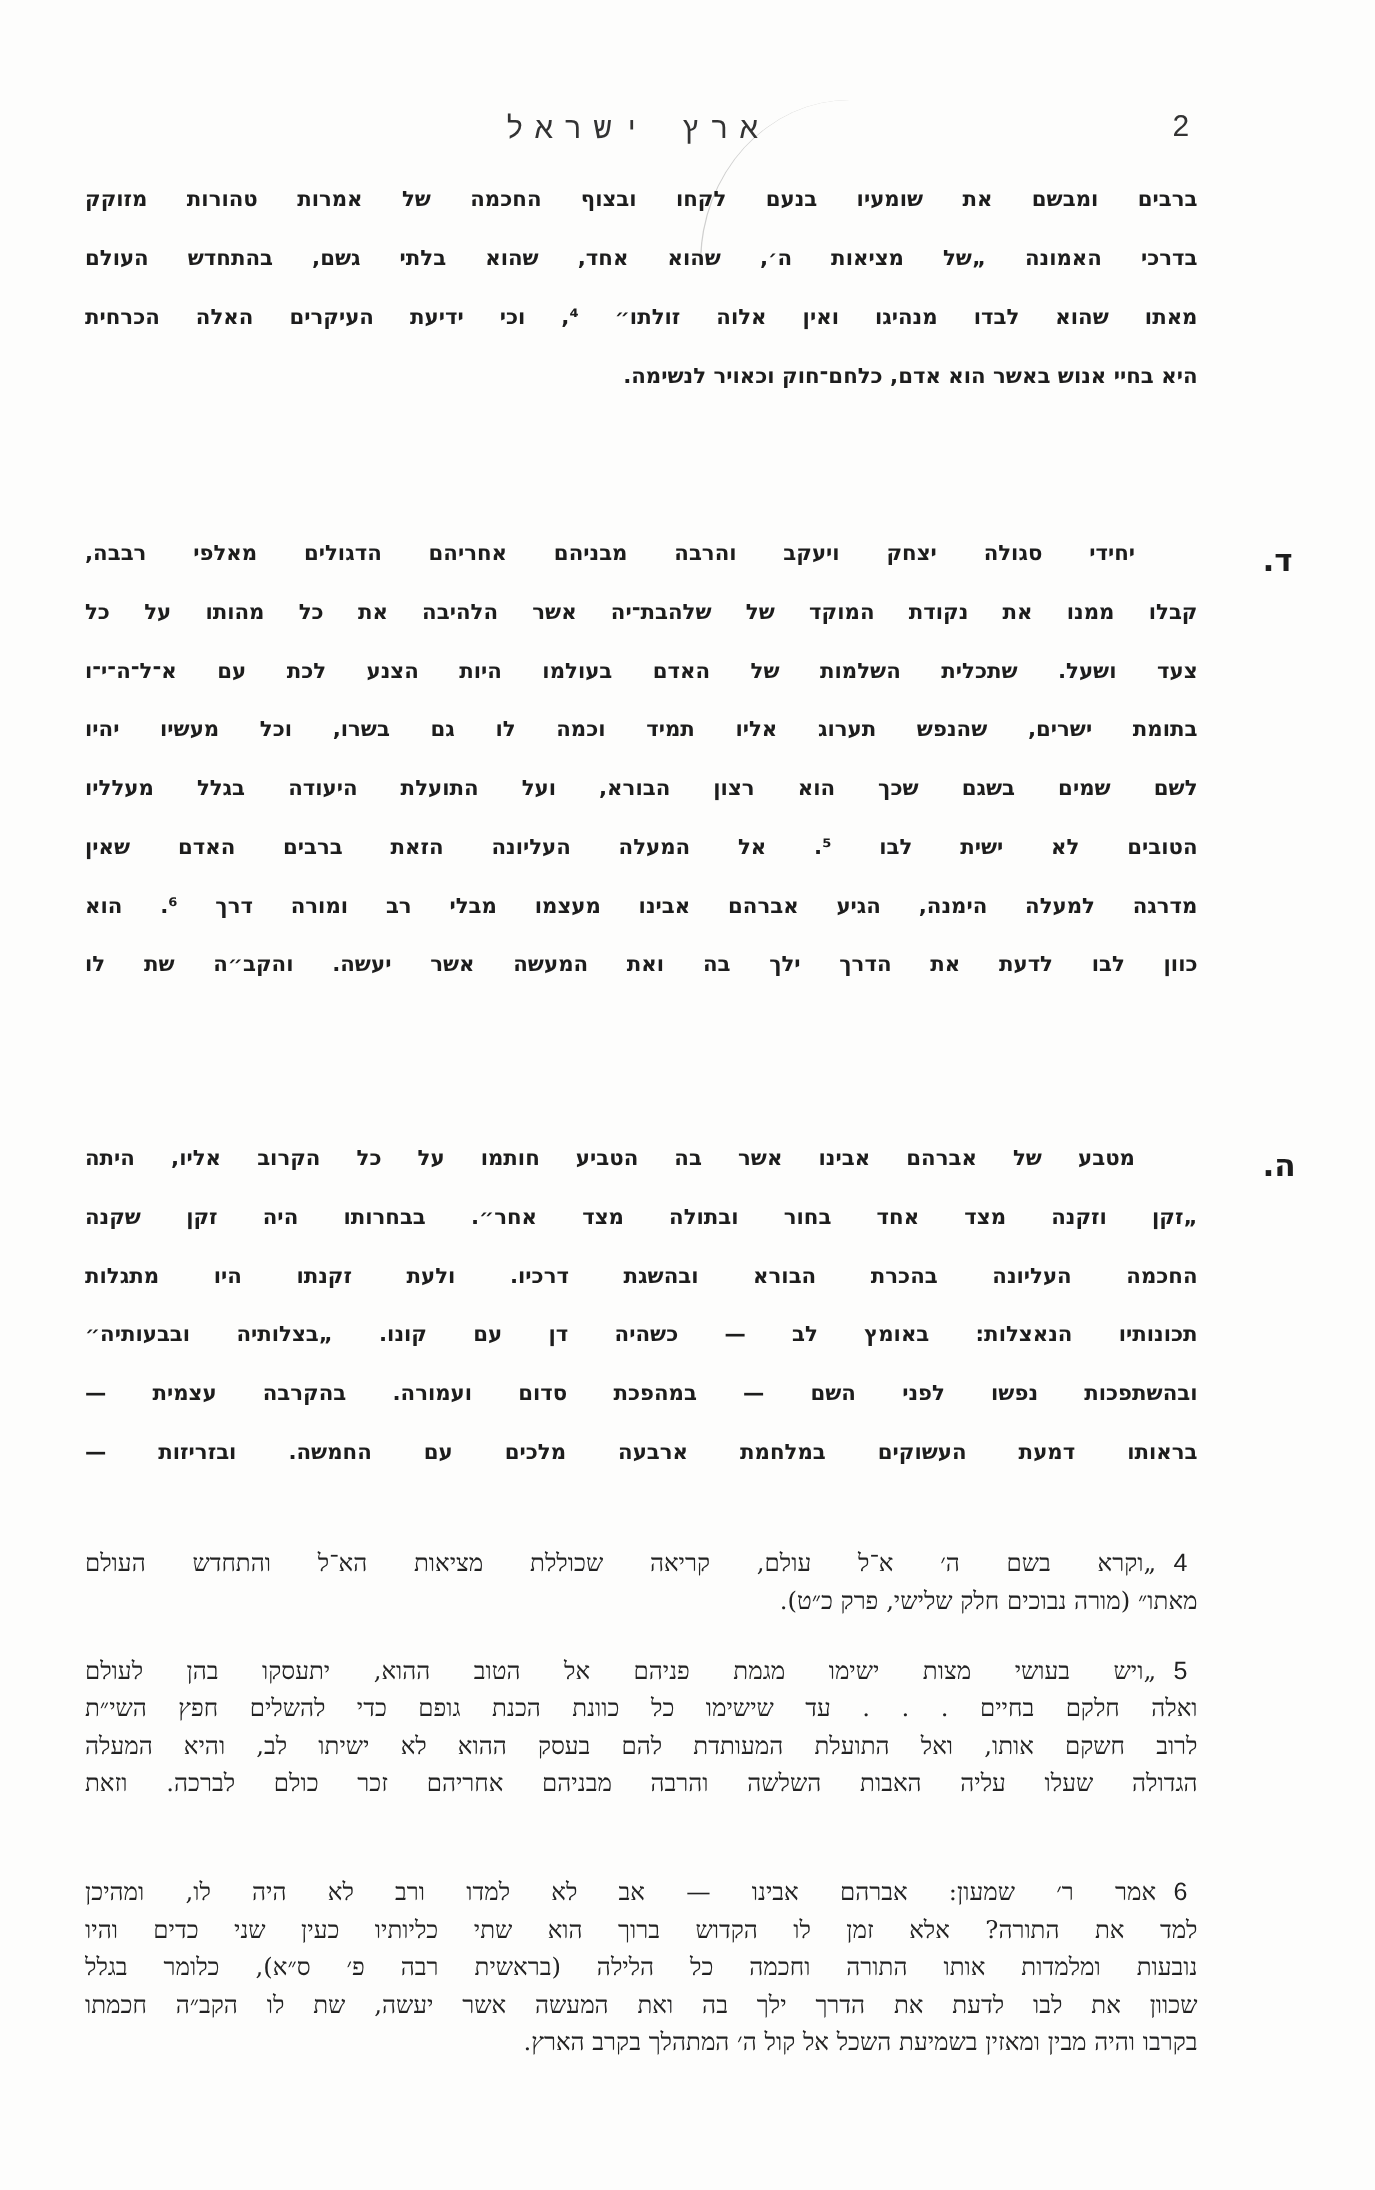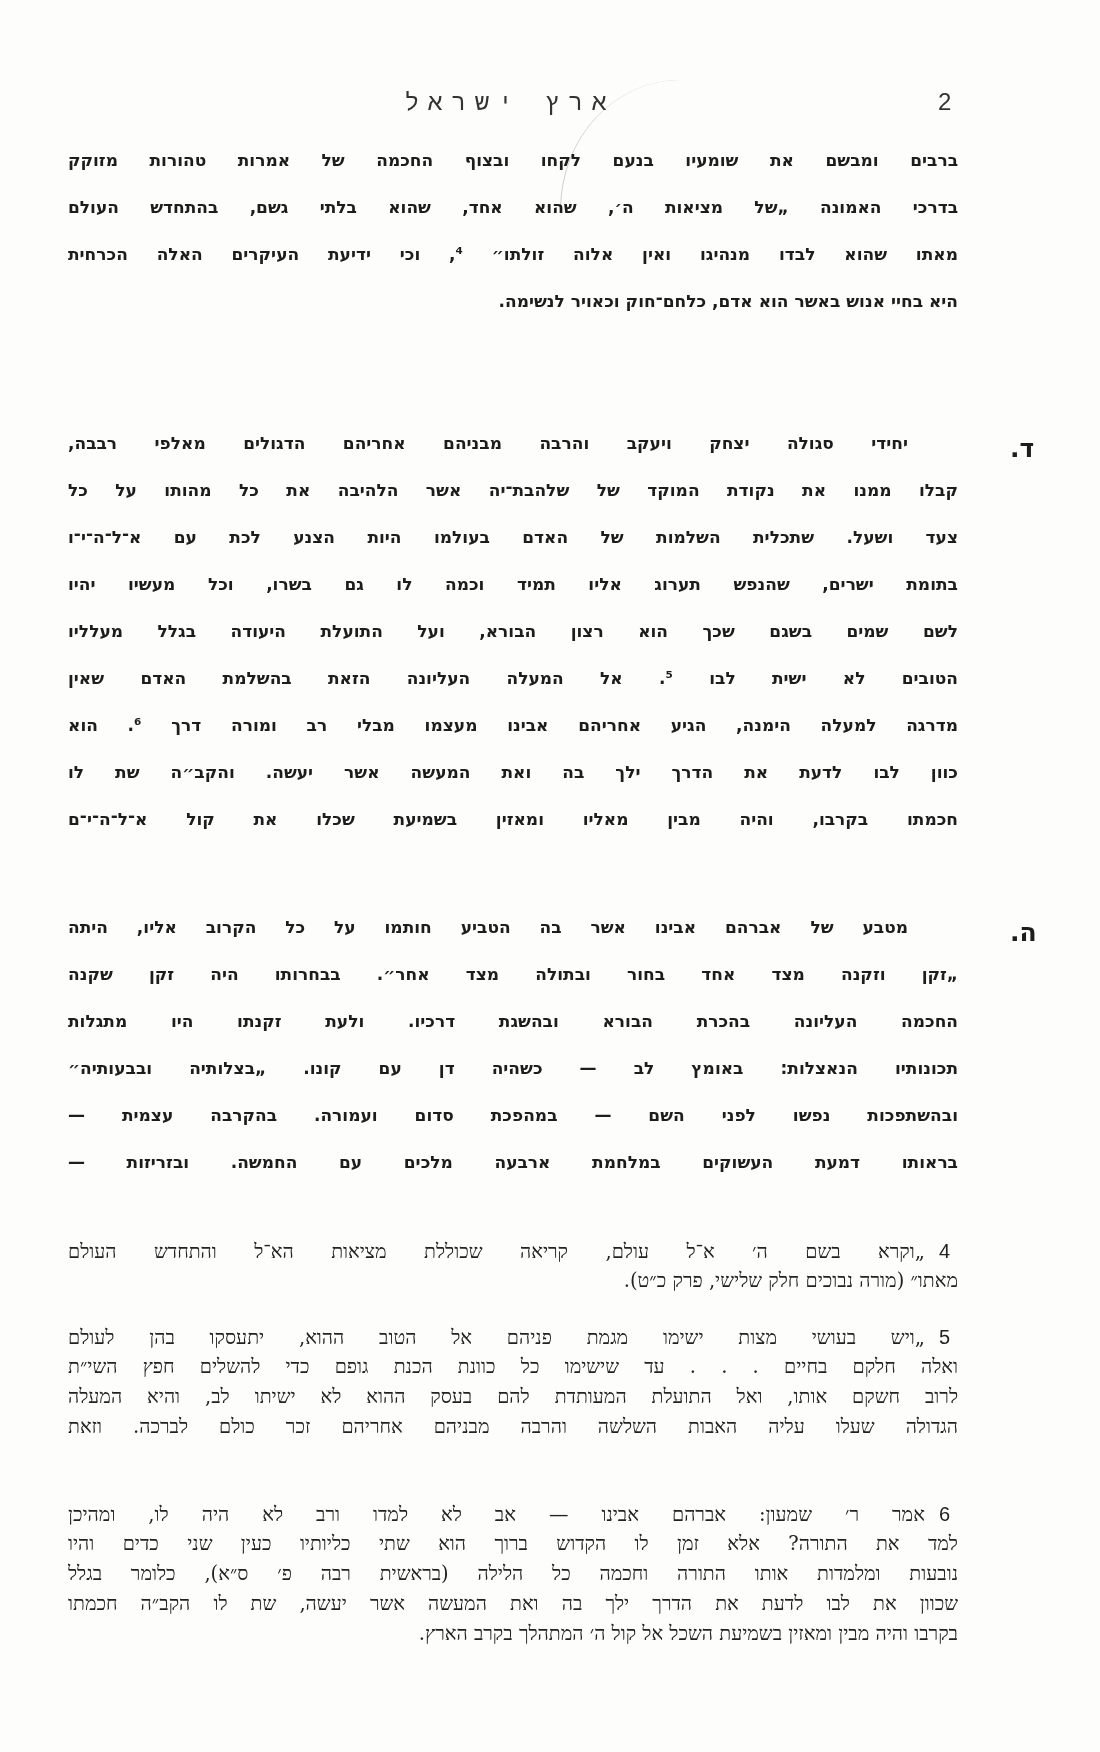--- a/index.html
+++ b/index.html
@@ -134,24 +134,23 @@
     <span class="para-line last">היא בחיי אנוש באשר הוא אדם, כלחם־חוק וכאויר לנשימה.</span>
   </div>
 
   <div class="section-letter" style="top:434px;">ד.</div>
   <div class="para" style="top:420px;">
     <span class="para-line" style="padding-right:50px;">יחידי סגולה יצחק ויעקב והרבה מבניהם אחריהם הדגולים מאלפי רבבה,</span>
     <span class="para-line">קבלו ממנו את נקודת המוקד של שלהבת־יה אשר הלהיבה את כל מהותו על כל</span>
     <span class="para-line">צעד ושעל. שתכלית השלמות של האדם בעולמו היות הצנע לכת עם א־ל־ה־י־ו</span>
     <span class="para-line">בתומת ישרים, שהנפש תערוג אליו תמיד וכמה לו גם בשרו, וכל מעשיו יהיו</span>
     <span class="para-line">לשם שמים בשגם שכך הוא רצון הבורא, ועל התועלת היעודה בגלל מעלליו</span>
-    <span class="para-line">הטובים לא ישית לבו ⁵.  אל המעלה העליונה הזאת בהשלמת האדם שאין</span>
-    <span class="para-line">מדרגה למעלה הימנה, הגיע אחריהם אבינו מעצמו מבלי רב ומורה דרך ⁶. הוא</span>
+    <span class="para-line">הטובים לא ישית לבו ⁵.  אל המעלה העליונה הזאת ברבים האדם שאין</span>
+    <span class="para-line">מדרגה למעלה הימנה, הגיע אברהם אבינו מעצמו מבלי רב ומורה דרך ⁶. הוא</span>
     <span class="para-line">כוון לבו לדעת את הדרך ילך בה ואת המעשה אשר יעשה. והקב״ה שת לו</span>
-    <span class="para-line">חכמתו בקרבו, והיה מבין מאליו ומאזין בשמיעת שכלו את קול א־ל־ה־י־ם</span>
   </div>
 
   <div class="section-letter" style="top:918px;">ה.</div>
   <div class="para" style="top:904px;">
     <span class="para-line" style="padding-right:50px;">מטבע של אברהם אבינו אשר בה הטביע חותמו על כל הקרוב אליו, היתה</span>
     <span class="para-line">„זקן וזקנה מצד אחד בחור ובתולה מצד אחר״.   בבחרותו היה זקן שקנה</span>
     <span class="para-line">החכמה העליונה בהכרת הבורא ובהשגת דרכיו.  ולעת זקנתו היו מתגלות</span>
     <span class="para-line">תכונותיו הנאצלות: באומץ לב — כשהיה דן עם קונו. „בצלותיה ובבעותיה״</span>
     <span class="para-line">ובהשתפכות נפשו לפני השם — במהפכת סדום ועמורה. בהקרבה עצמית —</span>
     <span class="para-line">בראותו דמעת העשוקים במלחמת ארבעה מלכים עם החמשה. ובזריזות —</span>

